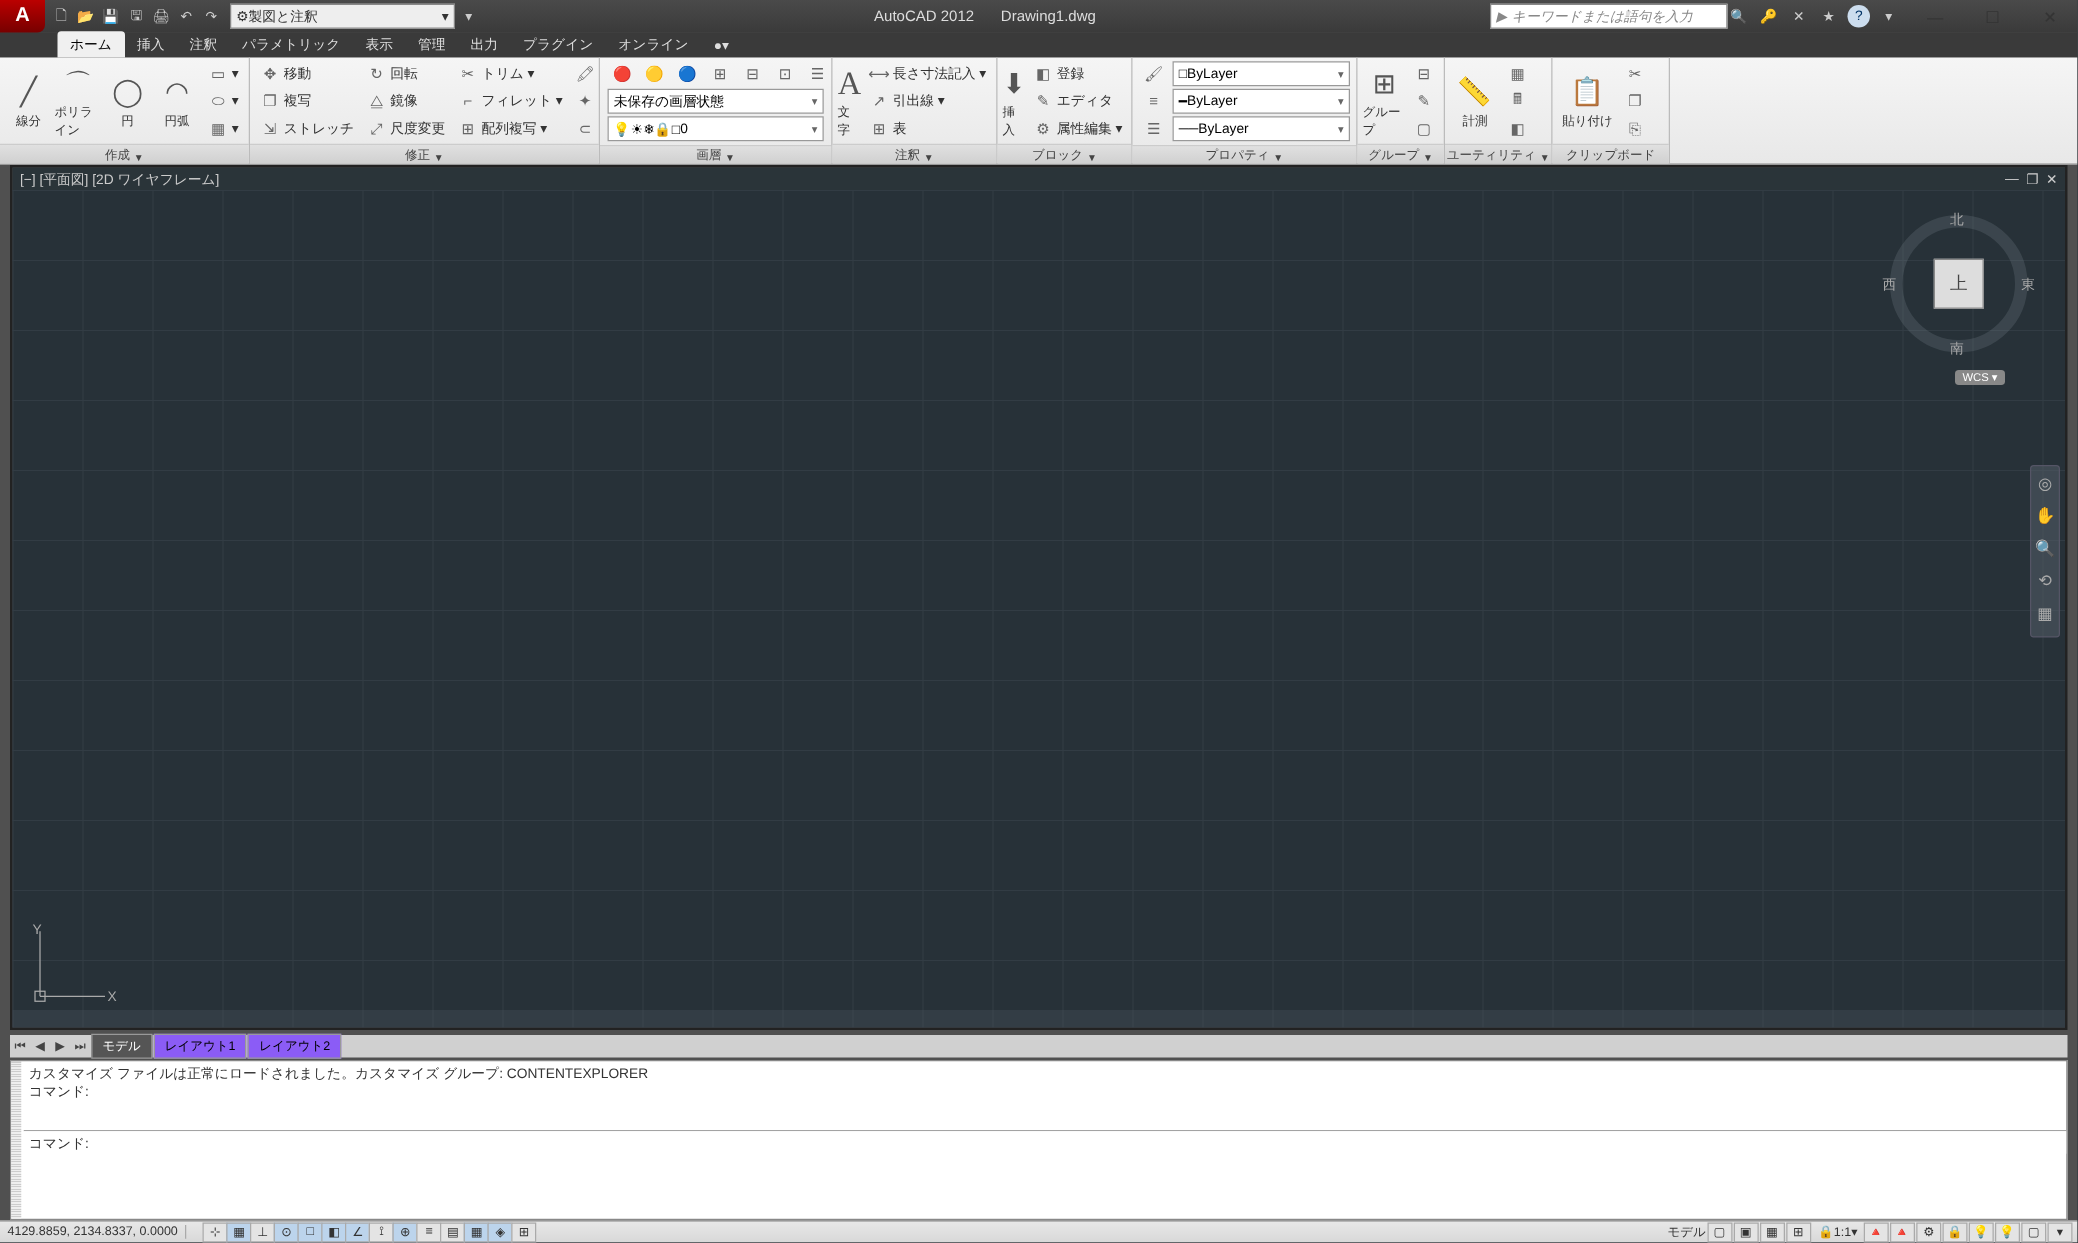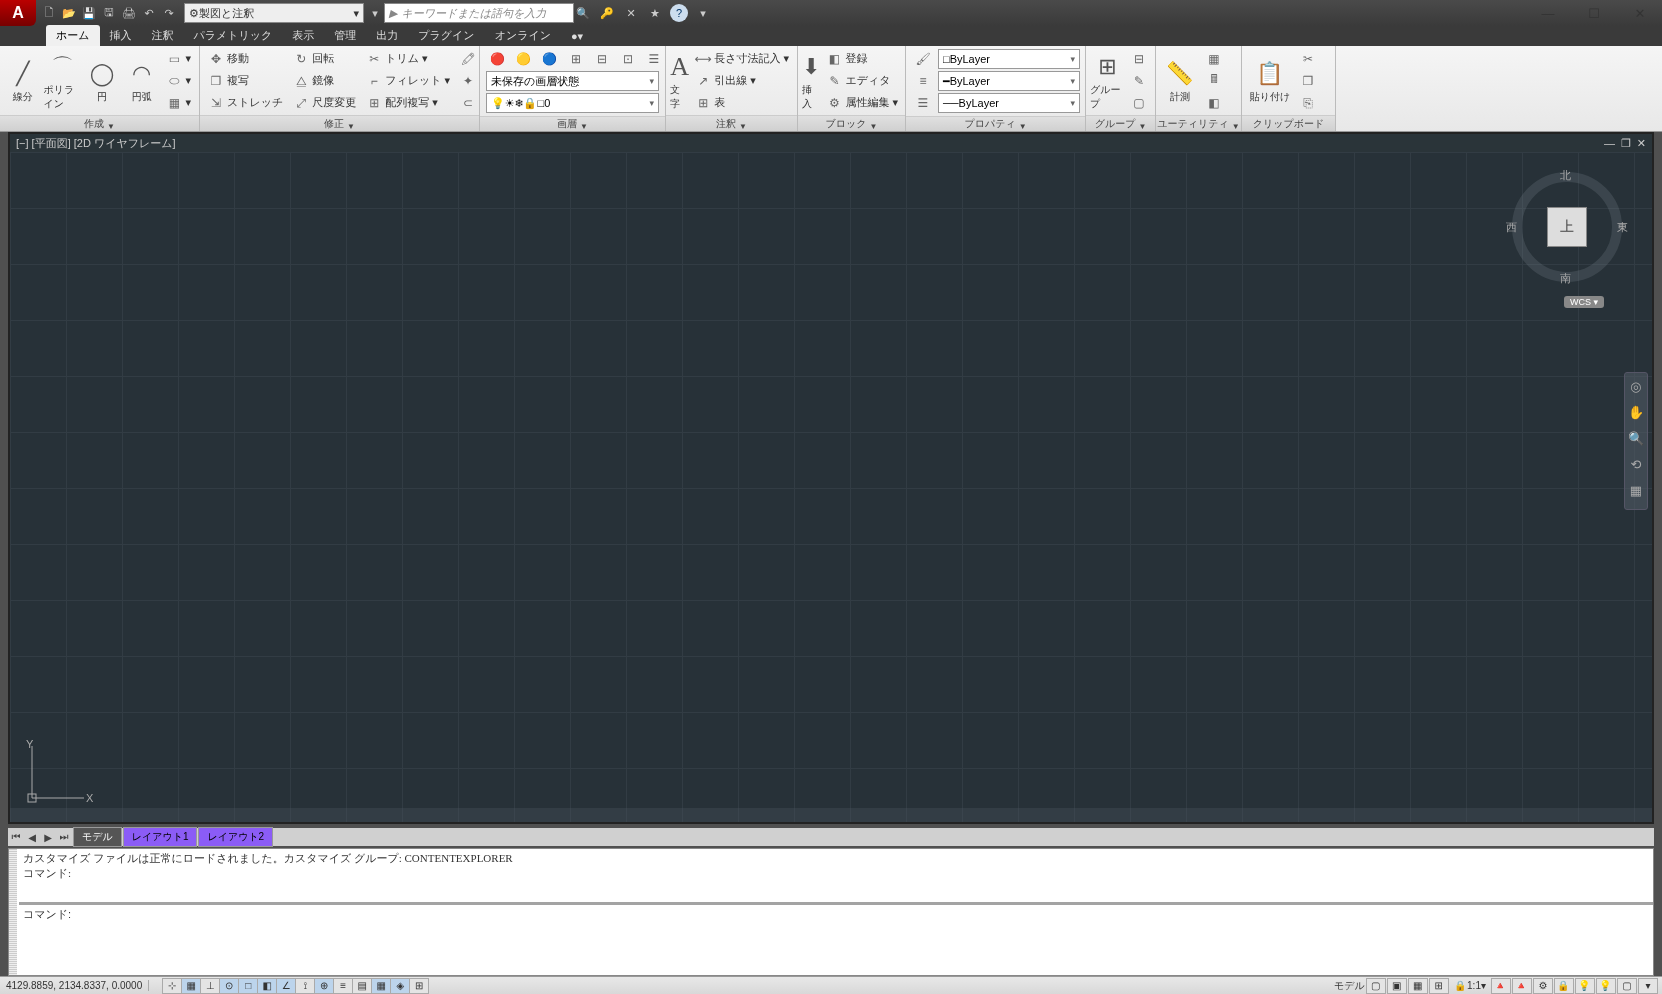--- a/index.html
+++ b/index.html
@@ -54,21 +54,21 @@
 .navbar div { height:20px; color:#aaa; text-align:center; font-size:13px; cursor:pointer;}
 
 
 .layout-tabs { position:absolute; bottom:148px; left:8px; right:8px; height:18px; background:#d0d0d0; display:flex; align-items:center; font-size:10px;}
 .lt-btn { width:16px; text-align:center; cursor:pointer; color:#444;}
 .lt-tab { padding:2px 8px; background:#8b5cf6; border:1px solid #999; cursor:pointer; margin-left:1px;}
 .lt-tab.active { background:#555; color:#fff;}
 
 
 .cmd { position:absolute; bottom:18px; left:8px; right:8px; height:128px; background:#fff; border:1px solid #888; font-size:11px; font-family:"MS Gothic",monospace; color:#333;}
-.cmd-hist { height:56px; padding:2px 4px; border-bottom:3px solid #a3a3a3; overflow:hidden;font-family:Liberation Serif, serif;}
+.cmd-hist { height:56px; padding:2px 4px; border-bottom:1px solid #a3a3a3; overflow:hidden;}
 .cmd-line { height:18px; padding:2px 4px; background:#fff;}
 .cmd-grip { position:absolute; left:0; top:0; bottom:0; width:8px; background:repeating-linear-gradient(#ccc,#ccc 1px,#eee 1px,#eee 2px);}
 
 
 .statusbar { position:absolute; bottom:0; left:0; right:0; height:18px; background:linear-gradient(#e8e8e8,#d8d8d8); border-top:1px solid #999; display:flex; align-items:center; font-size:10px; color:#333;gap:12px;}
 .status-left { padding:0 6px; border-right:1px solid #aaa;}
 .status-btns { display:flex; margin-left:2px;}
 .sb { width:20px; height:16px; border:1px solid #aaa; margin-left:-1px; display:flex; align-items:center; justify-content:center; font-size:10px; cursor:pointer; background:#e4e4e4;}
 .sb.on { background:#bcd4ec;}
 .status-right { margin-left:auto; display:flex; align-items:center; gap:2px; padding-right:4px;}
@@ -85,20 +85,24 @@
     <div class="qat-btn">🖫</div>
     <div class="qat-btn">🖨</div>
     <div class="qat-btn">↶</div>
     <div class="qat-btn">↷</div>
   </div>
   <div class="workspace-dd">
     ⚙ <span>製図と注釈</span>
     <span style="margin-left:auto">▾</span>
   </div>
   <span class="qat-btn" style="margin-left:2px">▾</span>
+  <div class="title-center">
+    <span class="app">AutoCAD 2012</span>
+    <span>Drawing1.dwg</span>
+  </div>
   <div class="search-box">
     <span style="margin-right:4px">▶</span>
     <span>キーワードまたは語句を入力</span>
   </div>
   <div class="title-right">
     <span class="qat-btn">🔍</span>
     <span class="qat-btn">🔑</span>
     <span class="qat-btn">✕</span>
     <span class="qat-btn">★</span>
     <span class="qat-btn" style="background:#cde;border-radius:50%;color:#036">?</span>

